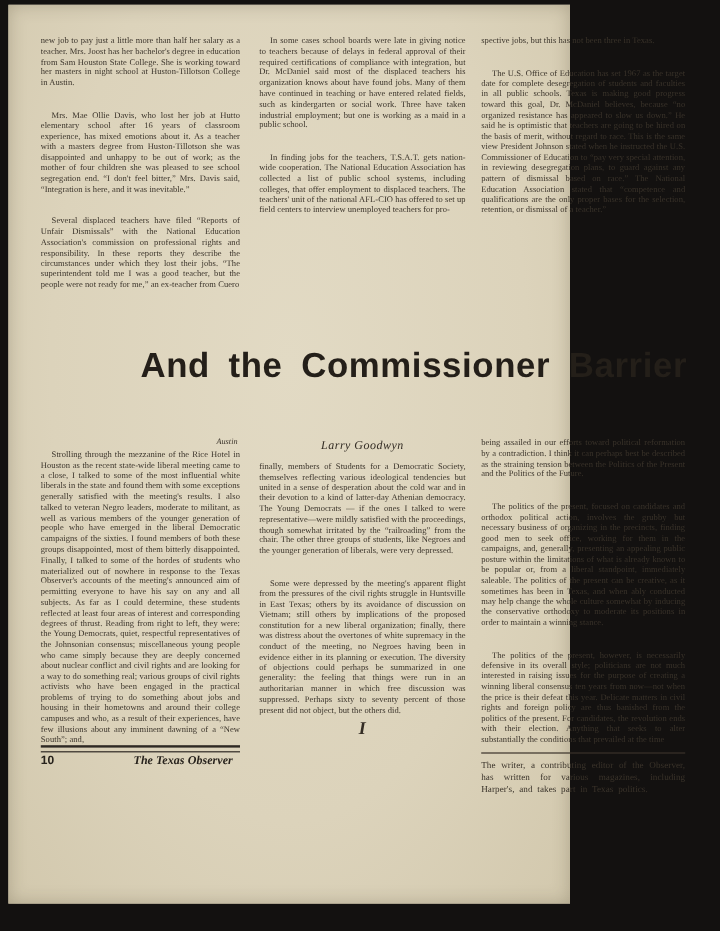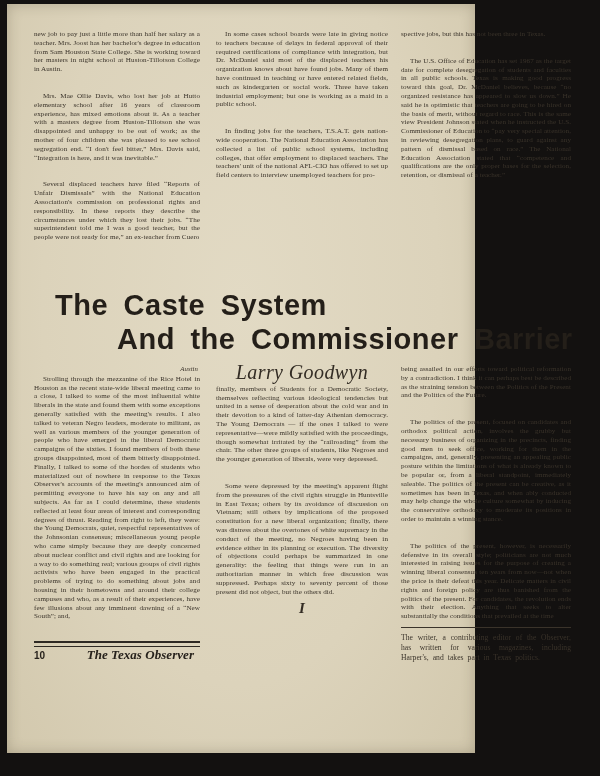--- a/index.html
+++ b/index.html
@@ -22,42 +22,42 @@
   .topcol{height:244px;overflow:hidden;}
   .dateline{font-style:italic;text-align:right;font-size:6.8px;margin:0 2px 1px 0;}
   .headline{
     position:absolute;left:48px;top:284px;width:532px;
     font-family:"Liberation Sans", sans-serif;font-weight:bold;
     font-size:29px;line-height:34px;color:#241f19;
     letter-spacing:.5px;word-spacing:7px;white-space:nowrap;
   }
   .headline .l2{padding-left:62px;display:block;}
   .byline{
-    font-style:italic;font-size:20px;text-align:center;
+    font-style:italic;font-size:10px;text-align:center;
     color:#332c24;margin:2px 0 8px 0;letter-spacing:.4px;
   }
   .numeral{
     font-style:italic;font-weight:bold;font-size:15px;text-align:center;
     margin:8px 0 6px 0;color:#332c24;
   }
   .endwrap{position:relative;}
   .endbox{
     position:absolute;right:1px;bottom:1px;width:7px;height:7px;
     border:1.2px solid #3a332a;background:transparent;
   }
   .note-divider{border:0;border-top:1.4px solid #3a332a;margin:6px 0 5px 0;}
   .writer-note{
     font-size:7.6px;line-height:10.2px;text-align:justify;
     color:#3a332a;word-spacing:2px;
   }
-  .footer{margin-top:20px;}
+  .footer{margin-top:0;}
   .footer-rule{height:3px;border-top:2.2px solid #2e2923;border-bottom:1px solid #2e2923;margin-bottom:4px;}
   .footer-row{display:flex;justify-content:space-between;align-items:baseline;padding-right:6px;}
   .footer-pg{font-family:"Liberation Sans", sans-serif;font-weight:bold;font-size:10px;color:#27221c;}
-  .footer-pub{font-style:italic;font-weight:bold;font-size:13px;color:#27221c;}
+  .footer-pub{font-style:italic;font-weight:bold;font-size:10px;color:#27221c;}
 </style>
 </head>
 <body>
 
 <div class="paper">
 
   <div class="col small topcol" style="left:27px;top:26px;width:166px;">
     <p>new job to pay just a little more than half her salary as a teacher. Mrs. Joost has her bachelor's degree in education from Sam Houston State College. She is working toward her masters in night school at Huston-Tillotson College in Austin.</p>
     <p class="ind">Mrs. Mae Ollie Davis, who lost her job at Hutto elementary school after 16 years of classroom experience, has mixed emotions about it. As a teacher with a masters degree from Huston-Tillotson she was disappointed and unhappy to be out of work; as the mother of four children she was pleased to see school segregation end. “I don't feel bitter,” Mrs. Davis said, “Integration is here, and it was inevitable.”</p>
     <p class="ind">Several displaced teachers have filed “Reports of Unfair Dismissals” with the National Education Association's commission on professional rights and responsibility. In these reports they describe the circumstances under which they lost their jobs. “The superintendent told me I was a good teacher, but the people were not ready for me,” an ex-teacher from Cuero</p>
@@ -67,21 +67,20 @@
     <p class="ind">In some cases school boards were late in giving notice to teachers because of delays in federal approval of their required certifications of compliance with integration, but Dr. McDaniel said most of the displaced teachers his organization knows about have found jobs. Many of them have continued in teaching or have entered related fields, such as kindergarten or social work. Three have taken industrial employment; but one is working as a maid in a public school.</p>
     <p class="ind">In finding jobs for the teachers, T.S.A.T. gets nation-wide cooperation. The National Education Association has collected a list of public school systems, including colleges, that offer employment to displaced teachers. The teachers' unit of the national AFL-CIO has offered to set up field centers to interview unemployed teachers for pro-</p>
   </div>
 
   <div class="col small topcol" style="left:394px;top:26px;width:170px;">
     <p>spective jobs, but this has not been three in Texas.</p>
     <p class="ind">The U.S. Office of Education has set 1967 as the target date for complete desegregation of students and faculties in all public schools. Texas is making good progress toward this goal, Dr. McDaniel believes, because “no organized resistance has appeared to slow us down.” He said he is optimistic that teachers are going to be hired on the basis of merit, without regard to race. This is the same view President Johnson stated when he instructed the U.S. Commissioner of Education to “pay very special attention, in reviewing desegregation plans, to guard against any pattern of dismissal based on race.” The National Education Association stated that “competence and qualifications are the only proper bases for the selection, retention, or dismissal of a teacher.”</p>
   </div>
 
   <div class="headline">
-    <span>The Caste System</span>
     <span class="l2">And the Commissioner Barrier</span>
   </div>
 
   <div class="col small" style="left:27px;top:361px;width:166px;">
     <div class="dateline">Austin</div>
     <p class="ind">Strolling through the mezzanine of the Rice Hotel in Houston as the recent state-wide liberal meeting came to a close, I talked to some of the most influential white liberals in the state and found them with some exceptions generally satisfied with the meeting's results. I also talked to veteran Negro leaders, moderate to militant, as well as various members of the younger generation of people who have emerged in the liberal Democratic campaigns of the sixties. I found members of both these groups disappointed, most of them bitterly disappointed. Finally, I talked to some of the hordes of students who materialized out of nowhere in response to the Texas Observer's accounts of the meeting's announced aim of permitting everyone to have his say on any and all subjects. As far as I could determine, these students reflected at least four areas of interest and corresponding degrees of thrust. Reading from right to left, they were: the Young Democrats, quiet, respectful representatives of the Johnsonian consensus; miscellaneous young people who came simply because they are deeply concerned about nuclear conflict and civil rights and are looking for a way to do something real; various groups of civil rights activists who have been engaged in the practical problems of trying to do something about jobs and housing in their hometowns and around their college campuses and who, as a result of their experiences, have few illusions about any imminent dawning of a “New South”; and,</p>
     <div class="footer">
       <div class="footer-rule"></div>
       <div class="footer-row">
         <span class="footer-pg">10</span>

